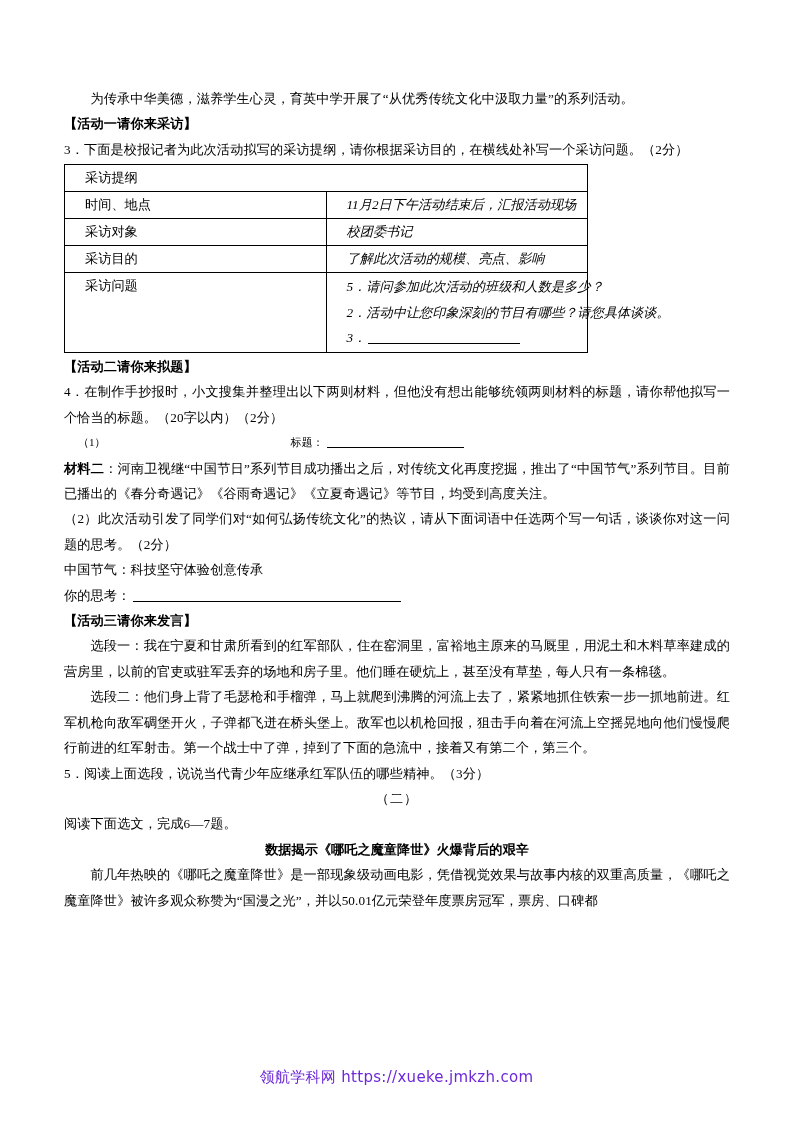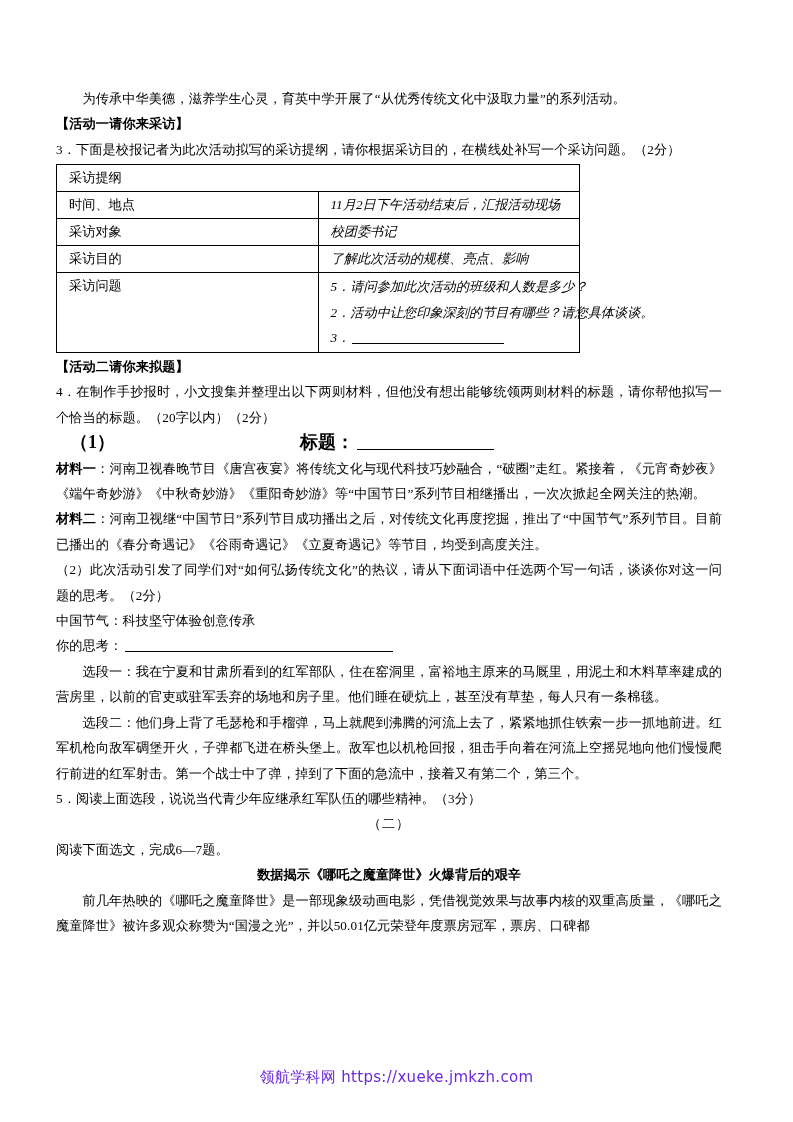--- a/index.html
+++ b/index.html
@@ -17,21 +17,21 @@
   }
   .page {
     position: absolute;
     left: 0;
     top: 0;
     width: 793px;
     height: 1122px;
   }
   .content {
     position: absolute;
-    left: 56px;
+    left: 64px;
     top: 86px;
     width: 666px;
   }
   p, div.line {
     margin: 0;
     font-size: 13.2px;
     line-height: 25.4px;
     text-align: justify;
     text-justify: inter-ideograph;
     letter-spacing: 0.1px;
@@ -52,21 +52,21 @@
     border-collapse: collapse;
     width: 524px;
     margin-top: 2px;
     margin-bottom: 1px;
     table-layout: fixed;
   }
   table.outline td {
     border: 1px solid #000000;
     font-size: 13.2px;
     line-height: 24px;
-    padding: 1px 6px 1px 12px;
+    padding: 1px 6px 1px 20px;
     vertical-align: top;
     height: 24px;
   }
   td.labelcol {
     width: 136px;
   }
   td.valcol {
     width: 372px;
     font-style: italic;
   }
@@ -78,24 +78,23 @@
   .blank-sm {
     display: inline-block;
     width: 152px;
     border-bottom: 1px solid #000000;
     height: 13px;
     vertical-align: -2px;
     margin-left: 2px;
   }
   
   .title-row {
-    font-size: 18px;
+    font-size: 11px;
     line-height: 25.4px;
     padding-left: 14px;
-    font-weight: bold;
   }
   .title-label {
     margin-left: 185px;
   }
   .blank-title {
     display: inline-block;
     width: 137px;
     border-bottom: 1px solid #000000;
     height: 13px;
     vertical-align: -2px;
@@ -174,30 +173,30 @@
       </tbody>
     </table>
 
     <p class="activity-head">【活动二请你来拟题】</p>
     <p>4．在制作手抄报时，小文搜集并整理出以下两则材料，但他没有想出能够统领两则材料的标题，请你帮他拟写一个恰当的标题。（20字以内）（2分）</p>
 
     <div class="title-row">
       <span>（1）</span><span class="title-label">标题：</span><span class="blank-title"></span>
     </div>
 
-    <p><span class="bold">材料一</span><span>：河南卫视春晚节目《唐宫夜宴》将传统文化与现代科技巧妙融合，“破圈”走红。紧接着，《元宵奇妙夜》《端午奇妙游》《中秋奇妙游》《重阳奇妙游》等“中国节日”系列节目相继播出，一次次掀起全网关注的热潮。</span></p>
 
     <p><span class="bold">材料二</span><span>：河南卫视继“中国节日”系列节目成功播出之后，对传统文化再度挖掘，推出了“中国节气”系列节目。目前已播出的《春分奇遇记》《谷雨奇遇记》《立夏奇遇记》等节目，均受到高度关注。</span></p>
 
     <p>（2）此次活动引发了同学们对“如何弘扬传统文化”的热议，请从下面词语中任选两个写一句话，谈谈你对这一问题的思考。（2分）</p>
 
     <div class="line"><span>中国节气：</span><span>科技坚守体验创意传承</span></div>
 
     <div class="line"><span>你的思考：</span><span class="blank-think"></span></div>
 
+    <p class="activity-head">【活动三请你来发言】</p>
     <p class="indent2">选段一：我在宁夏和甘肃所看到的红军部队，住在窑洞里，富裕地主原来的马厩里，用泥土和木料草率建成的营房里，以前的官吏或驻军丢弃的场地和房子里。他们睡在硬炕上，甚至没有草垫，每人只有一条棉毯。</p>
     <p class="indent2">选段二：他们身上背了毛瑟枪和手榴弹，马上就爬到沸腾的河流上去了，紧紧地抓住铁索一步一抓地前进。红军机枪向敌军碉堡开火，子弹都飞迸在桥头堡上。敌军也以机枪回报，狙击手向着在河流上空摇晃地向他们慢慢爬行前进的红军射击。第一个战士中了弹，掉到了下面的急流中，接着又有第二个，第三个。</p>
     <p>5．阅读上面选段，说说当代青少年应继承红军队伍的哪些精神。（3分）</p>
 
     <div class="section-label">（二）</div>
     <p>阅读下面选文，完成6—7题。</p>
     <div class="passage-title">数据揭示《哪吒之魔童降世》火爆背后的艰辛</div>
     <p class="indent2">前几年热映的《哪吒之魔童降世》是一部现象级动画电影，凭借视觉效果与故事内核的双重高质量，《哪吒之魔童降世》被许多观众称赞为“国漫之光”，并以50.01亿元荣登年度票房冠军，票房、口碑都</p>
 
   </div>

